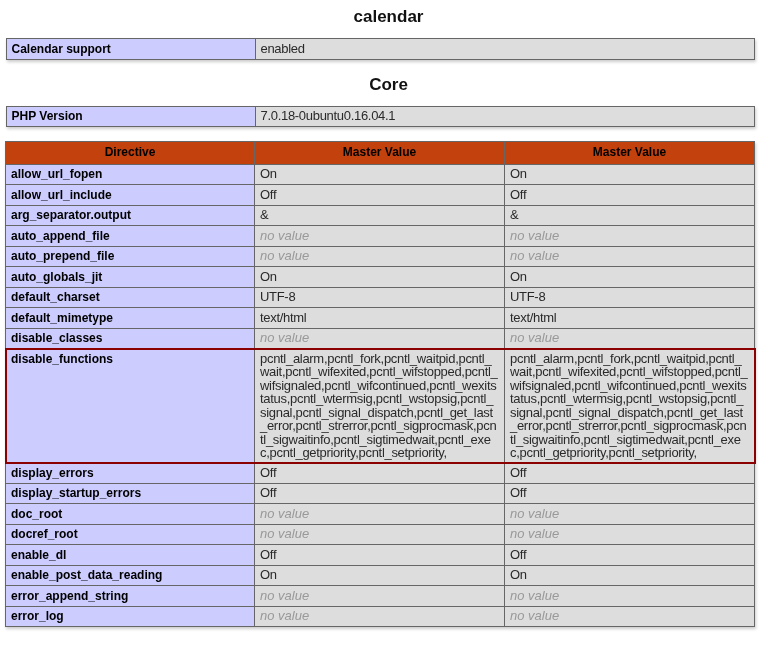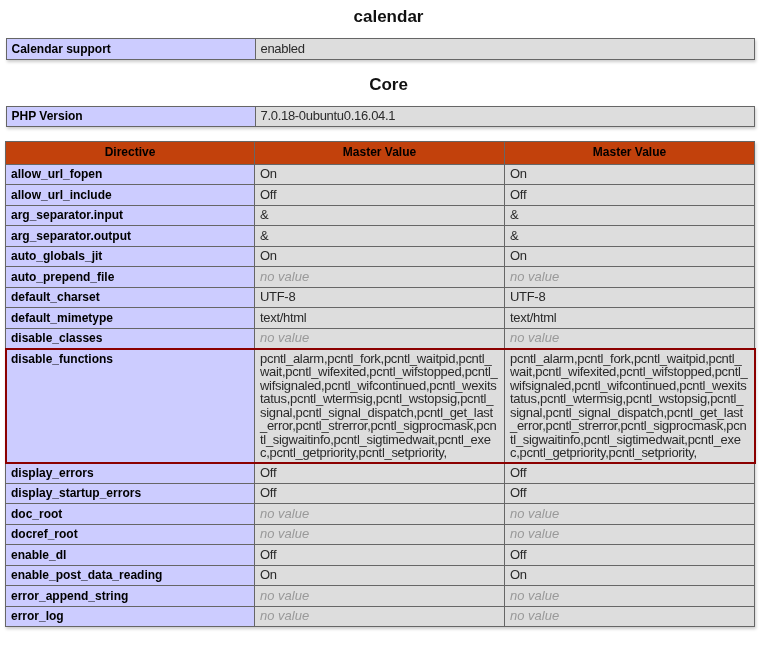--- a/index.html
+++ b/index.html
@@ -125,38 +125,38 @@
           <td class="e">allow_url_fopen</td>
           <td class="v">On</td>
           <td class="v">On</td>
         </tr>
         <tr>
           <td class="e">allow_url_include</td>
           <td class="v">Off</td>
           <td class="v">Off</td>
         </tr>
         <tr>
-          <td class="e">arg_separator.input</td>
-          <td class="v">&amp;</td>
-          <td class="v">&amp;</td>
-        </tr>
-        <tr>
           <td class="e">arg_separator.output</td>
           <td class="v">&amp;</td>
           <td class="v">&amp;</td>
         </tr>
         <tr>
+          <td class="e">auto_append_file</td>
+          <td class="v"><i class="no-value">no value</i></td>
+          <td class="v"><i class="no-value">no value</i></td>
+        </tr>
+        <tr>
+          <td class="e">auto_prepend_file</td>
+          <td class="v"><i class="no-value">no value</i></td>
+          <td class="v"><i class="no-value">no value</i></td>
+        </tr>
+        <tr>
           <td class="e">auto_globals_jit</td>
           <td class="v">On</td>
           <td class="v">On</td>
-        </tr>
-        <tr>
-          <td class="e">auto_prepend_file</td>
-          <td class="v"><i class="no-value">no value</i></td>
-          <td class="v"><i class="no-value">no value</i></td>
         </tr>
         <tr>
           <td class="e">default_charset</td>
           <td class="v">UTF-8</td>
           <td class="v">UTF-8</td>
         </tr>
         <tr>
           <td class="e">default_mimetype</td>
           <td class="v">text/html</td>
           <td class="v">text/html</td>

